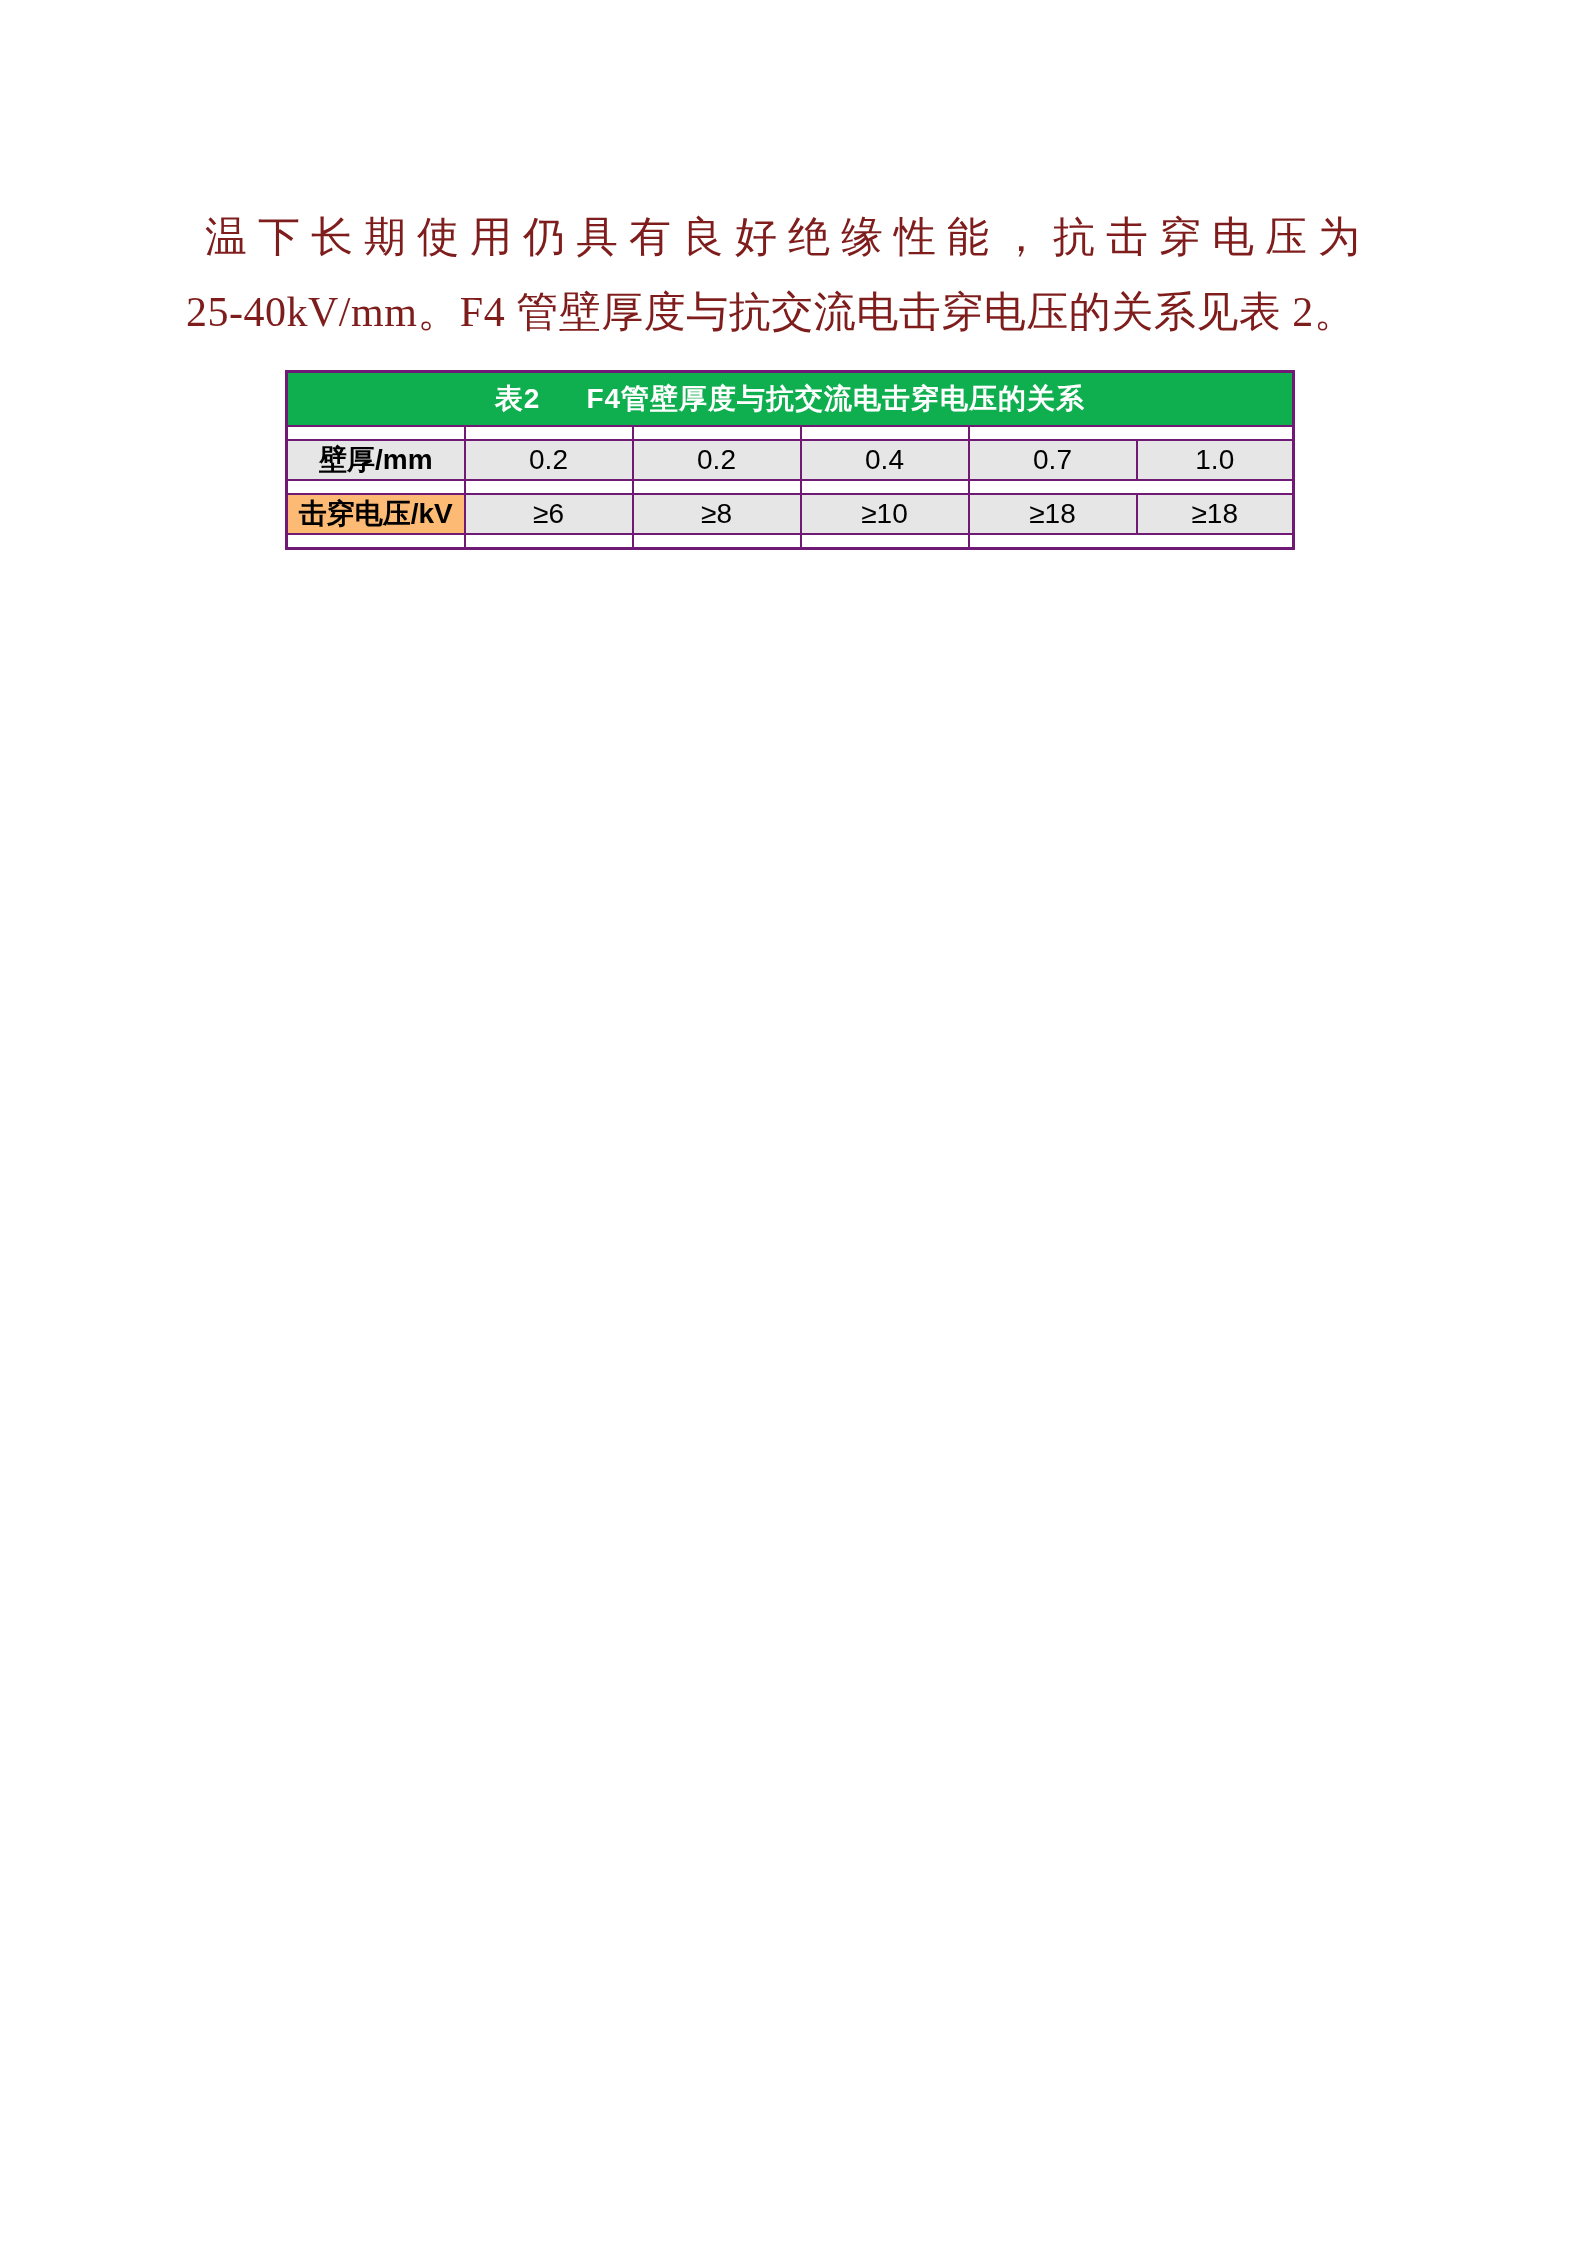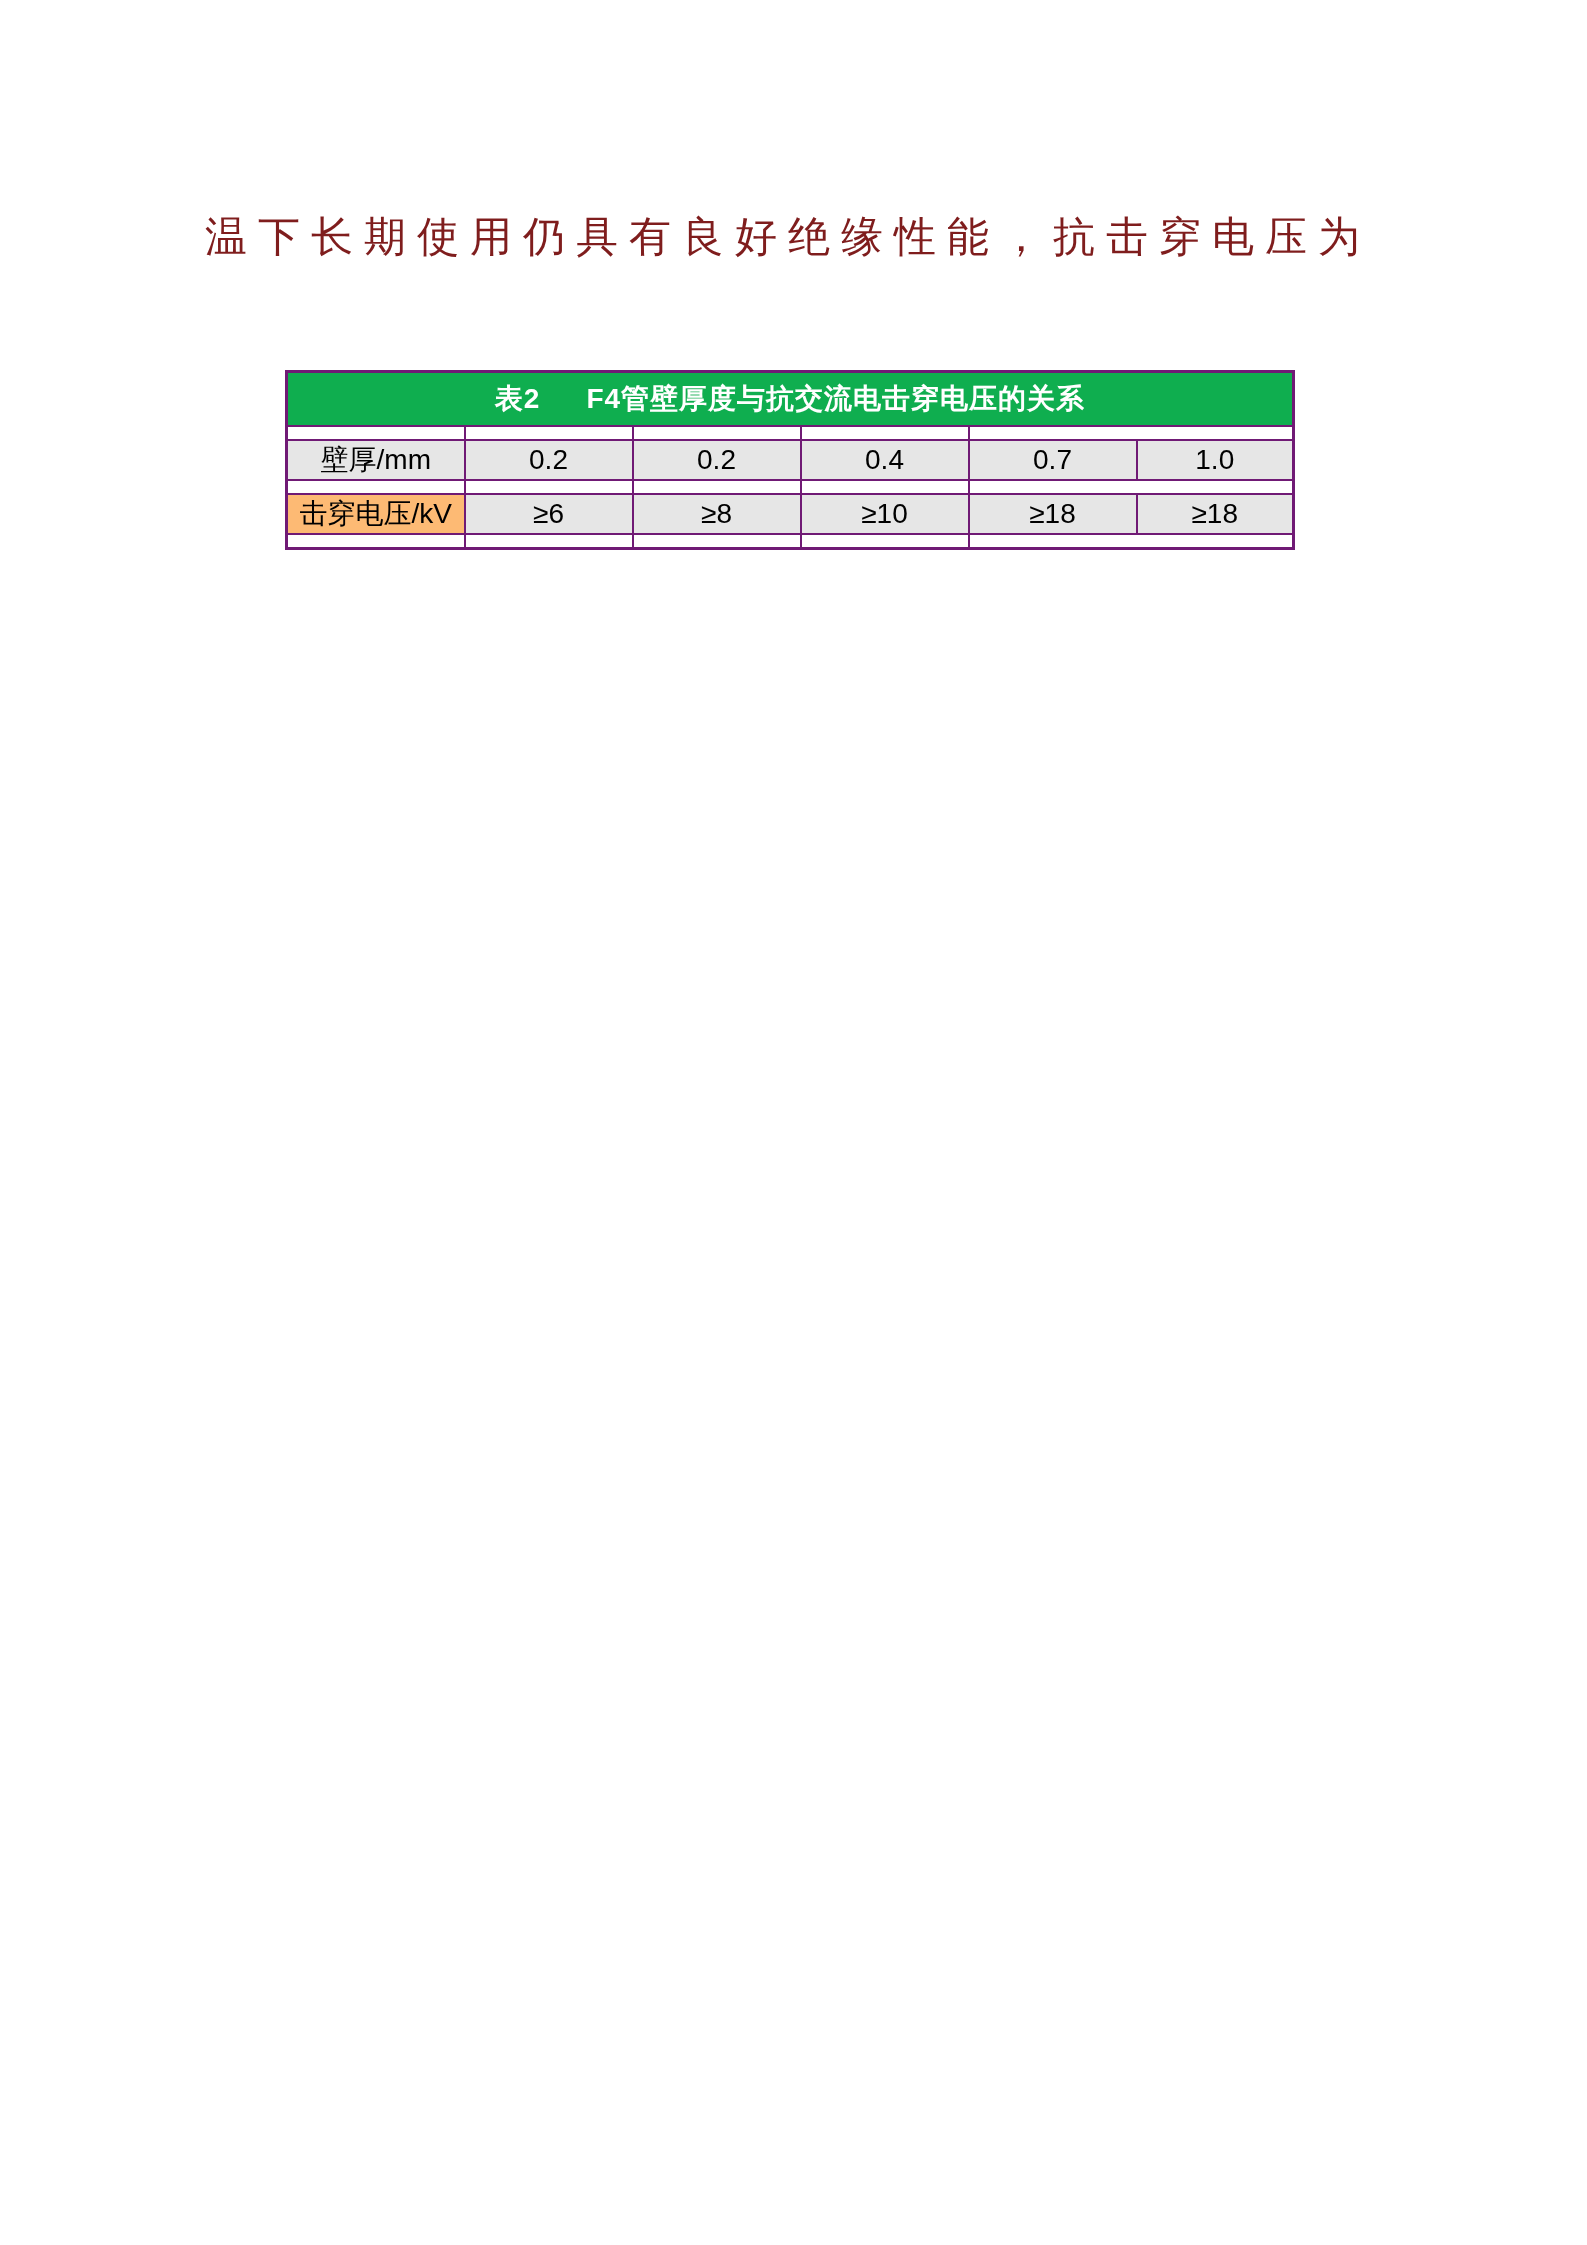--- a/index.html
+++ b/index.html
@@ -54,32 +54,33 @@
   .title-gap { display: inline-block; width: 46px; }
   tr.spacer td { height: 12px; background: #ffffff; padding: 0; }
   tr.datarow td {
     height: 36px;
     background: #E6E6E6;
     text-align: center;
     vertical-align: middle;
     font-size: 28px;
     padding: 0 4px;
   }
-  tr.datarow td.rowlabel { font-weight: normal; }
+  tr.datarow td.rowlabel { font-weight: bold; }
   col.c0 { width: 178px; }
   col.c1, col.c2, col.c3, col.c4 { width: 168px; }
   col.c5 { width: 157px; }
 </style>
 </head>
 <body>
 
 <div class="page">
 
   <p class="para-line l1">温下长期使用仍具有良好绝缘性能，抗击穿电压为</p>
 
+  <p class="para-line l2">25-40kV/mm。F4 管壁厚度与抗交流电击穿电压的关系见表 2。</p>
 
   <table class="dtable">
     <colgroup>
       <col class="c0">
         <col class="c1">
         <col class="c2">
         <col class="c3">
         <col class="c4">
         <col class="c5">
     </colgroup>

